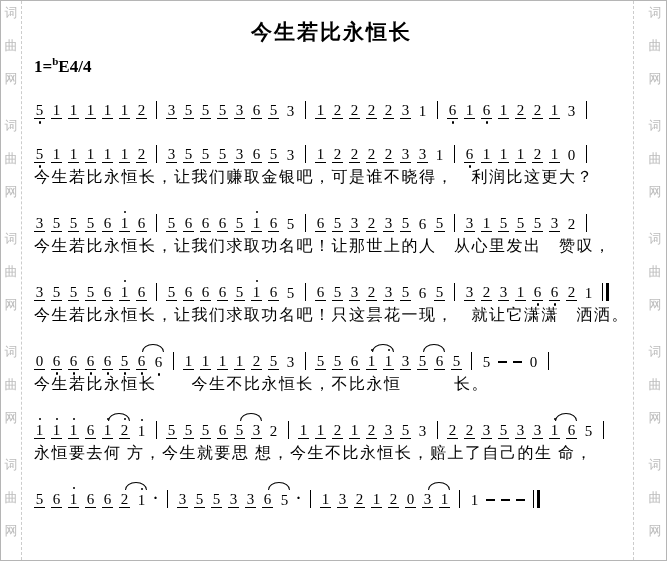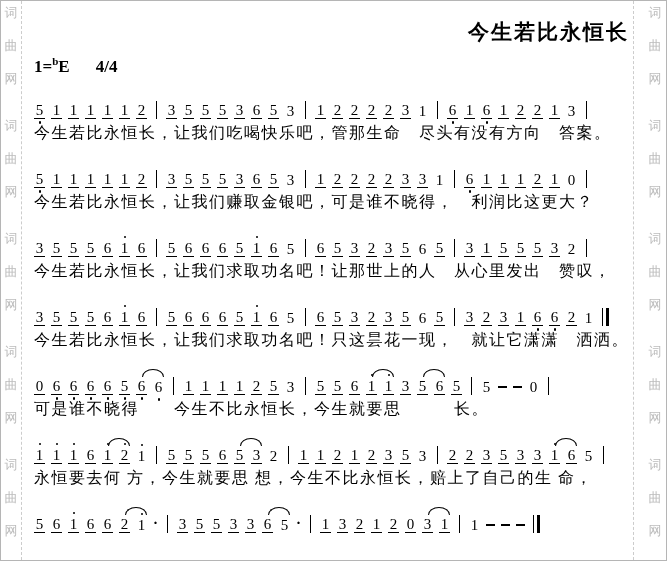--- a/index.html
+++ b/index.html
@@ -13,24 +13,24 @@
     color:#bcbcbc;font-size:13px;line-height:1;}
   .wm-left{left:2px;}
   .wm-right{right:3px;}
   .wm-group{margin-bottom:14px;}
   .wm-char{height:33px;text-align:center;padding-top:3px;box-sizing:border-box;}
   .dash-v{position:absolute;top:0;bottom:0;width:0;border-left:1px dashed #cccccc;}
   .dash-v.dv-left{left:20px;}
   .dash-v.dv-right{right:32px;}
   
   .content{position:absolute;left:33px;right:37px;top:0;}
-  .title{margin-top:17px;text-align:right;font-size:21px;font-weight:bold;letter-spacing:2px;}
+  .title{margin-top:17px;text-align:center;font-size:21px;font-weight:bold;letter-spacing:2px;}
   .keyline{margin-top:9px;font-size:17px;font-weight:bold;}
   .keyline sup{font-size:11px;}
-  .meter{margin-left:26px;}
+  .meter{}
   .score{margin-top:12px;}
   .line-block{margin-bottom:14px;}
   .music-row{display:flex;align-items:flex-end;gap:6px;height:30px;}
   .note{position:relative;min-width:11px;text-align:center;font-size:15px;line-height:16px;}
   .note.u{border-bottom:1px solid #000;}
   .note.h::before{content:"";position:absolute;top:-4px;left:50%;margin-left:-1px;
     width:2.5px;height:2.5px;background:#000;border-radius:50%;}
   .note.l::after{content:"";position:absolute;bottom:-6px;left:50%;margin-left:-1px;
     width:2.5px;height:2.5px;background:#000;border-radius:50%;}
   .arc{position:absolute;top:-9px;left:55%;width:20px;height:7px;
@@ -138,21 +138,20 @@
           <span class="note u l">6</span>
           <span class="note u">1</span>
           <span class="note u l">6</span>
           <span class="note u">1</span>
           <span class="note u">2</span>
           <span class="note u">2</span>
           <span class="note u">1</span>
           <span class="note">3</span>
           <span class="bar"></span>
         </div>
-        <div class="lyrics-row">今生若比永恒长，让我们吃喝快乐吧，管那生命　尽头有没有方向　答案。</div>
       </div>
       <div class="line-block">
         <div class="music-row">
           <span class="note u l">5</span>
           <span class="note u">1</span>
           <span class="note u">1</span>
           <span class="note u">1</span>
           <span class="note u">1</span>
           <span class="note u">1</span>
           <span class="note u">2</span>
@@ -293,21 +292,21 @@
           <span class="note u">5<i class="arc"></i></span>
           <span class="note u">6</span>
           <span class="note u">5</span>
           <span class="bar"></span>
           <span class="note">5</span>
           <span class="dash"></span>
           <span class="dash"></span>
           <span class="note">0</span>
           <span class="bar"></span>
         </div>
-        <div class="lyrics-row">可是谁不晓得　　今生不比永恒长，今生就要思　　　长。</div>
+        <div class="lyrics-row">今生若比永恒长　　今生不比永恒长，不比永恒　　　长。</div>
       </div>
       <div class="line-block">
         <div class="music-row">
           <span class="note u h">1</span>
           <span class="note u h">1</span>
           <span class="note u h">1</span>
           <span class="note u">6</span>
           <span class="note u h">1<i class="arc"></i></span>
           <span class="note u h">2</span>
           <span class="note h">1</span>

